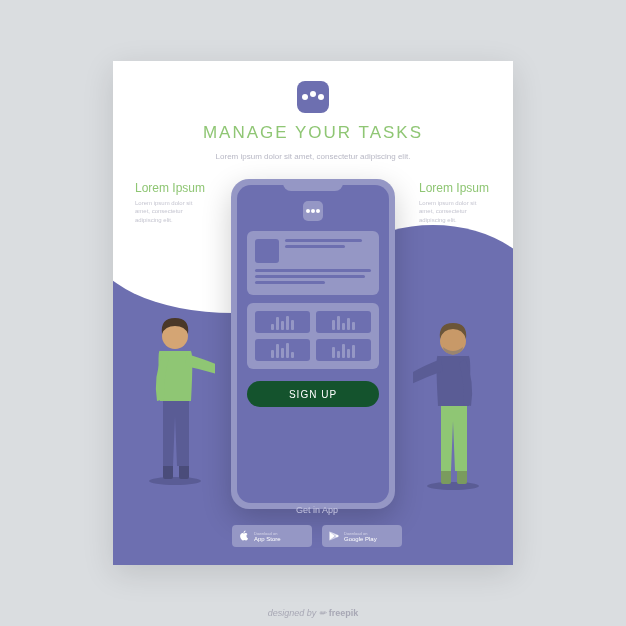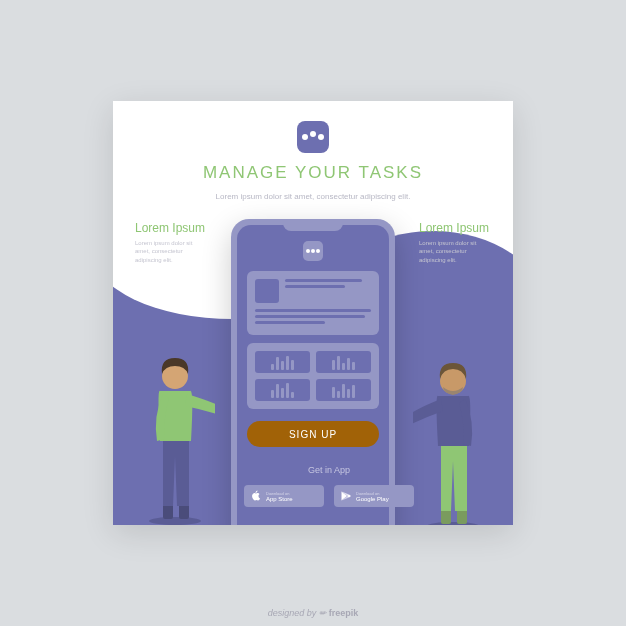--- a/index.html
+++ b/index.html
@@ -1,17 +1,17 @@
 <!DOCTYPE html>
 <html><head>
 <meta charset="utf-8">
 <style>
 *{margin:0;padding:0;box-sizing:border-box}
 body{background:#dadde0;display:flex;align-items:center;justify-content:center;width:626px;height:626px;font-family:-apple-system,BlinkMacSystemFont,sans-serif}
-.card{width:400px;height:424px;background:#fff;box-shadow:0 8px 30px rgba(0,0,0,0.12);position:relative;overflow:hidden}
+.card{width:400px;height:504px;background:#fff;box-shadow:0 8px 30px rgba(0,0,0,0.12);position:relative;overflow:hidden}
 .wave{position:absolute;bottom:0;left:0;width:100%;height:58%;background:#6d6fb0}
 .wave::before{content:"";position:absolute;top:-40px;left:-20px;width:280px;height:80px;background:#fff;border-radius:0 0 60% 60%/0 0 100% 100%}
 .wave::after{content:"";position:absolute;top:-48px;right:-30px;width:220px;height:90px;background:#6d6fb0;border-radius:60% 60% 0 0/100% 100% 0 0}
 .content{position:relative;z-index:2;padding:20px;text-align:center;height:100%}
 .logo{width:32px;height:32px;background:#6d6fb0;border-radius:8px;margin:0 auto 10px;display:flex;align-items:center;justify-content:center;gap:2px}
 .logo span{width:6px;height:6px;background:#fff;border-radius:50%}
 .logo span:nth-child(2){margin-top:-6px}
 .title{color:#8fc674;font-size:17px;letter-spacing:2px;font-weight:400;margin-bottom:8px;text-transform:uppercase}
 .subtitle{color:#b8b8c5;font-size:8px;line-height:1.5;max-width:200px;margin:0 auto 18px}
 .cols{display:flex;justify-content:space-between;padding:0 2px}
@@ -26,25 +26,25 @@
 .plogo span{width:4px;height:4px;background:#fff;border-radius:50%}
 .panel{background:#9597c5;border-radius:6px;width:100%;padding:8px;margin-bottom:8px}
 .panel-top{display:flex;gap:6px;margin-bottom:6px}
 .thumb{width:24px;height:24px;background:#6d6fb0;border-radius:3px;flex-shrink:0}
 .lines{flex:1}
 .line{height:3px;background:#6d6fb0;border-radius:2px;margin-bottom:3px}
 .line.w1{width:90%}.line.w2{width:70%}
 .charts{display:flex;gap:6px;flex-wrap:wrap}
 .chart{flex:1;min-width:40%;height:22px;background:#6d6fb0;border-radius:3px;display:flex;align-items:flex-end;justify-content:center;gap:2px;padding:3px}
 .bar{width:3px;background:#9597c5;border-radius:1px}
-.signup{width:100%;height:26px;background:#a16207;border-radius:13px;color:#fff;font-size:10px;display:flex;align-items:center;justify-content:center;letter-spacing:1px;margin-top:4px;text-transform:uppercase}
+.signup{width:100%;height:26px;background:#14532d;border-radius:13px;color:#fff;font-size:10px;display:flex;align-items:center;justify-content:center;letter-spacing:1px;margin-top:4px;text-transform:uppercase}
 .person{position:absolute;z-index:4;width:80px;height:180px}
 .person-l{left:22px;top:245px}
 .person-r{right:20px;top:250px}
-.footer{position:absolute;bottom:18px;left:16px;width:100%;text-align:center;z-index:3}
+.footer{position:absolute;bottom:18px;left:4px;width:100%;text-align:center;z-index:3}
 .getin{color:#c5c5e0;font-size:9px;margin-bottom:10px}
 .badges{display:flex;justify-content:center;gap:10px}
 .badge{width:80px;height:22px;background:#9597c5;border-radius:4px;display:flex;align-items:center;padding:0 6px;gap:4px}
 .badge-icon{width:12px;height:12px;flex-shrink:0}
 .badge-txt{text-align:left}
 .badge-txt div:first-child{font-size:4px;color:#d5d5e8}
 .badge-txt div:last-child{font-size:6px;color:#fff;font-weight:500}
 .credit{position:absolute;bottom:8px;left:50%;transform:translateX(-50%);font-size:9px;color:#a8a8b5;font-style:italic}
 .credit b{font-weight:700;font-style:normal}
 </style>

